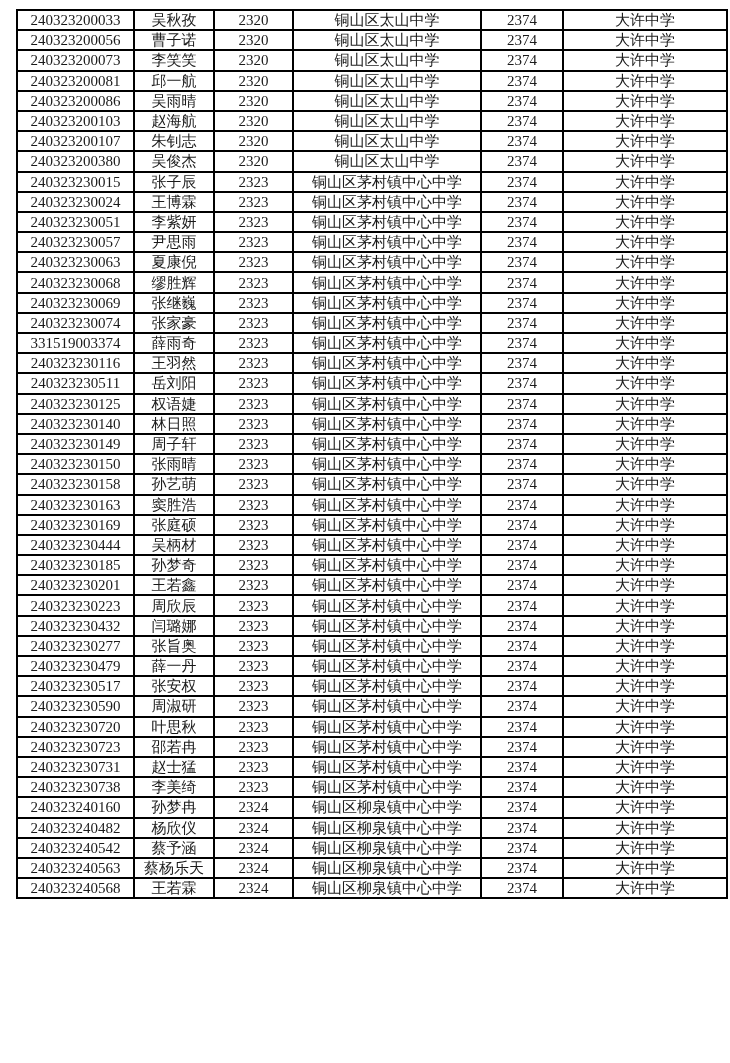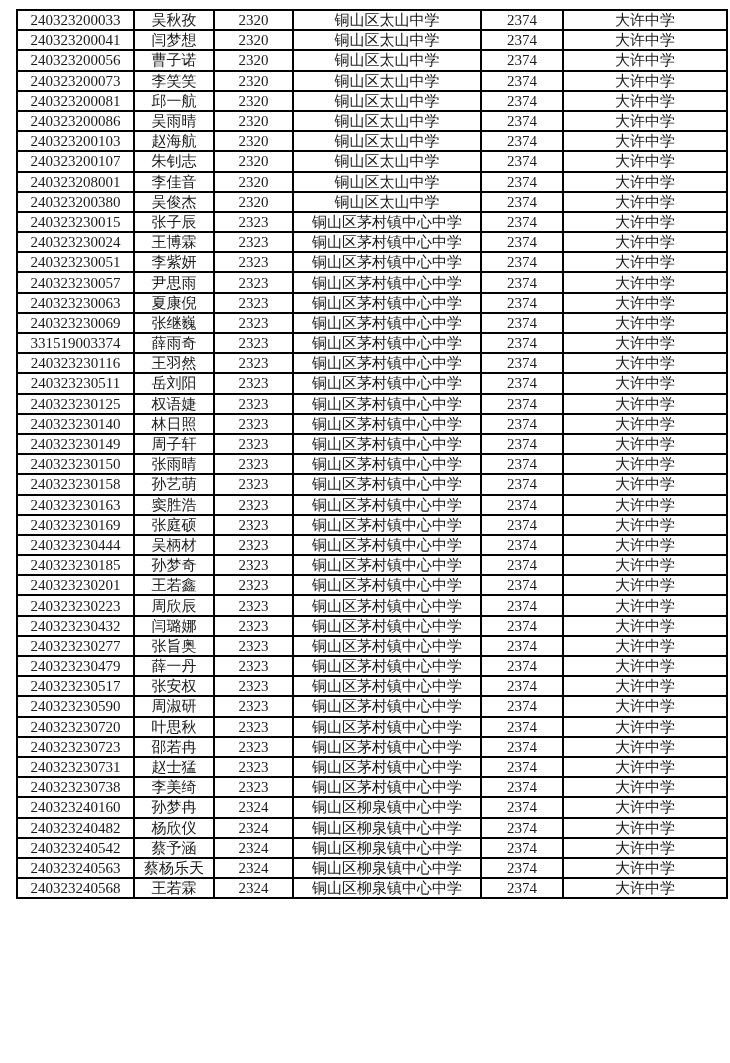--- a/index.html
+++ b/index.html
@@ -58,28 +58,20 @@
     <tbody>
         <tr>
           <td>240323200033</td>
           <td>吴秋孜</td>
           <td>2320</td>
           <td>铜山区太山中学</td>
           <td>2374</td>
           <td>大许中学</td>
         </tr>
         <tr>
-          <td>240323200041</td>
-          <td>闫梦想</td>
-          <td>2320</td>
-          <td>铜山区太山中学</td>
-          <td>2374</td>
-          <td>大许中学</td>
-        </tr>
-        <tr>
           <td>240323200056</td>
           <td>曹子诺</td>
           <td>2320</td>
           <td>铜山区太山中学</td>
           <td>2374</td>
           <td>大许中学</td>
         </tr>
         <tr>
           <td>240323200073</td>
           <td>李笑笑</td>
@@ -114,28 +106,20 @@
         </tr>
         <tr>
           <td>240323200107</td>
           <td>朱钊志</td>
           <td>2320</td>
           <td>铜山区太山中学</td>
           <td>2374</td>
           <td>大许中学</td>
         </tr>
         <tr>
-          <td>240323208001</td>
-          <td>李佳音</td>
-          <td>2320</td>
-          <td>铜山区太山中学</td>
-          <td>2374</td>
-          <td>大许中学</td>
-        </tr>
-        <tr>
           <td>240323200380</td>
           <td>吴俊杰</td>
           <td>2320</td>
           <td>铜山区太山中学</td>
           <td>2374</td>
           <td>大许中学</td>
         </tr>
         <tr>
           <td>240323230015</td>
           <td>张子辰</td>
@@ -170,22 +154,38 @@
         </tr>
         <tr>
           <td>240323230063</td>
           <td>夏康倪</td>
           <td>2323</td>
           <td>铜山区茅村镇中心中学</td>
           <td>2374</td>
           <td>大许中学</td>
         </tr>
         <tr>
+          <td>240323230068</td>
+          <td>缪胜辉</td>
+          <td>2323</td>
+          <td>铜山区茅村镇中心中学</td>
+          <td>2374</td>
+          <td>大许中学</td>
+        </tr>
+        <tr>
           <td>240323230069</td>
           <td>张继巍</td>
+          <td>2323</td>
+          <td>铜山区茅村镇中心中学</td>
+          <td>2374</td>
+          <td>大许中学</td>
+        </tr>
+        <tr>
+          <td>240323230074</td>
+          <td>张家豪</td>
           <td>2323</td>
           <td>铜山区茅村镇中心中学</td>
           <td>2374</td>
           <td>大许中学</td>
         </tr>
         <tr>
           <td>331519003374</td>
           <td>薛雨奇</td>
           <td>2323</td>
           <td>铜山区茅村镇中心中学</td>

